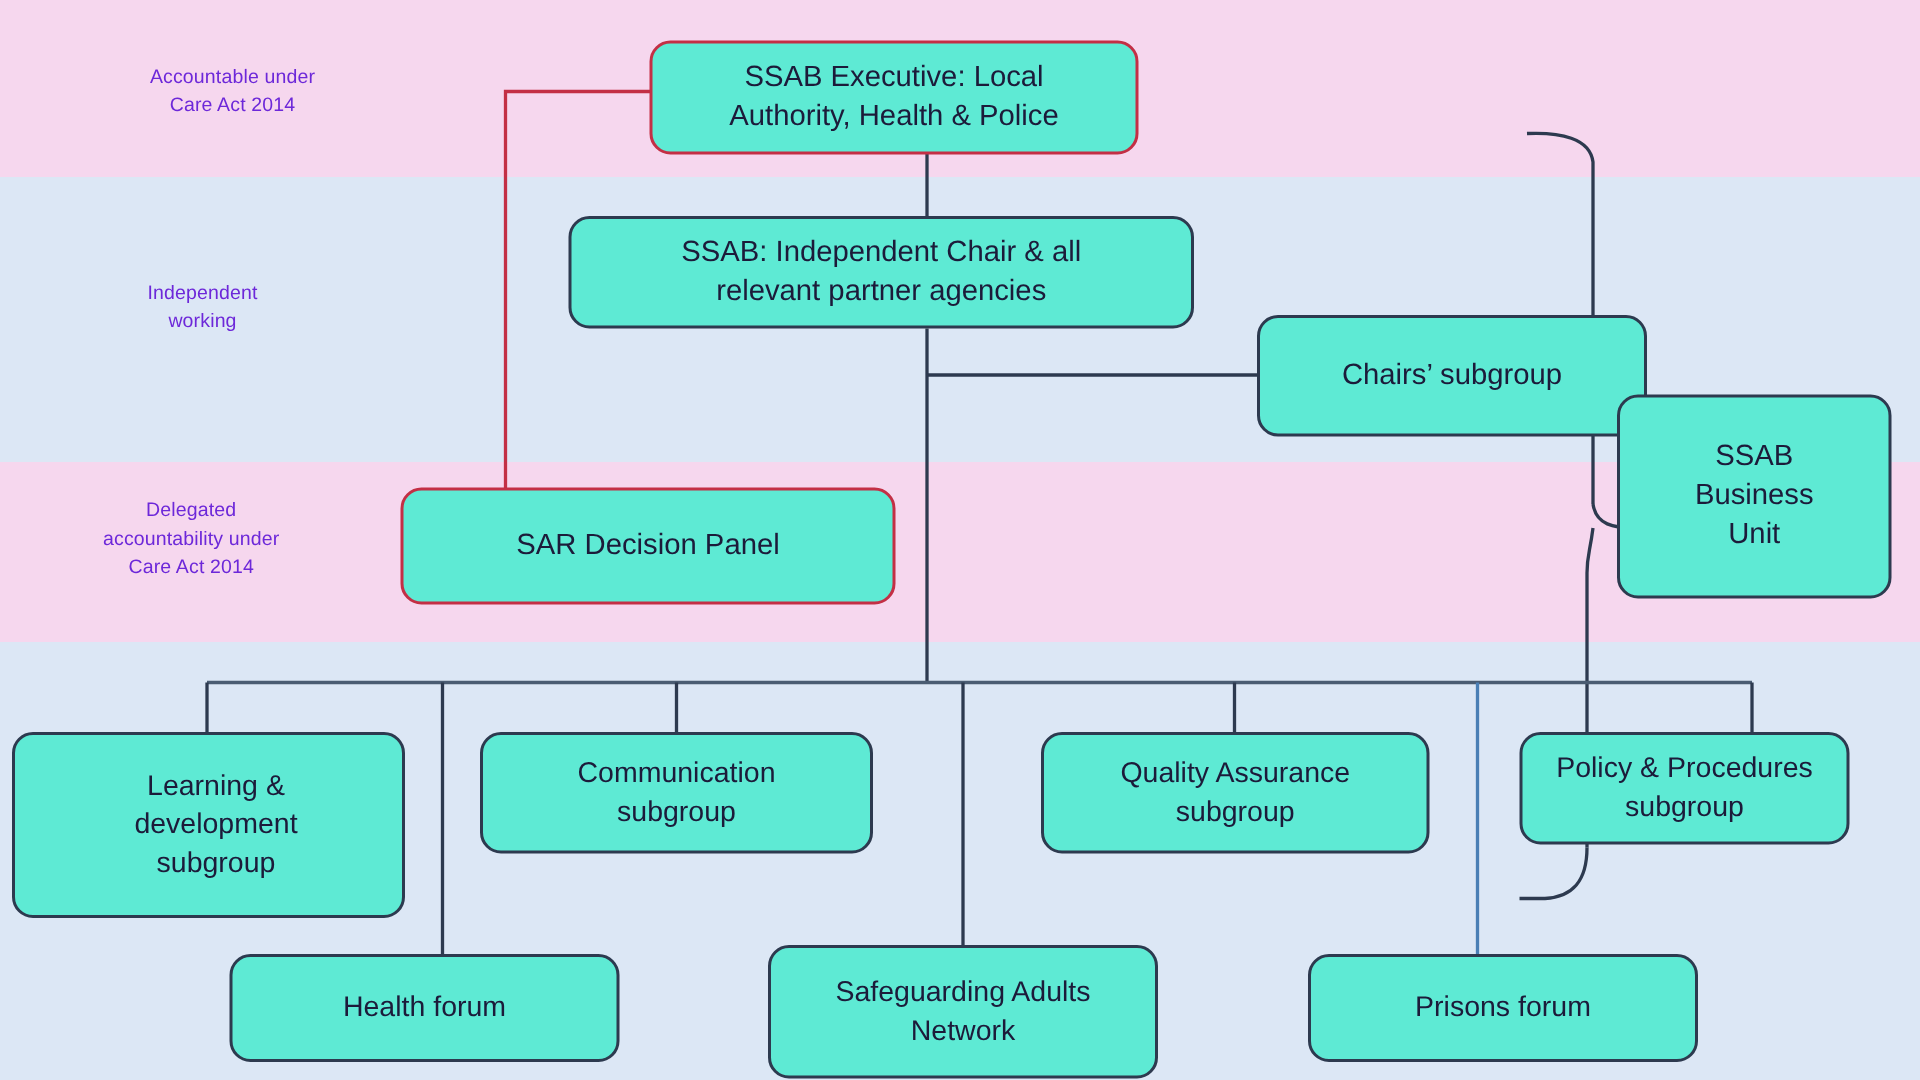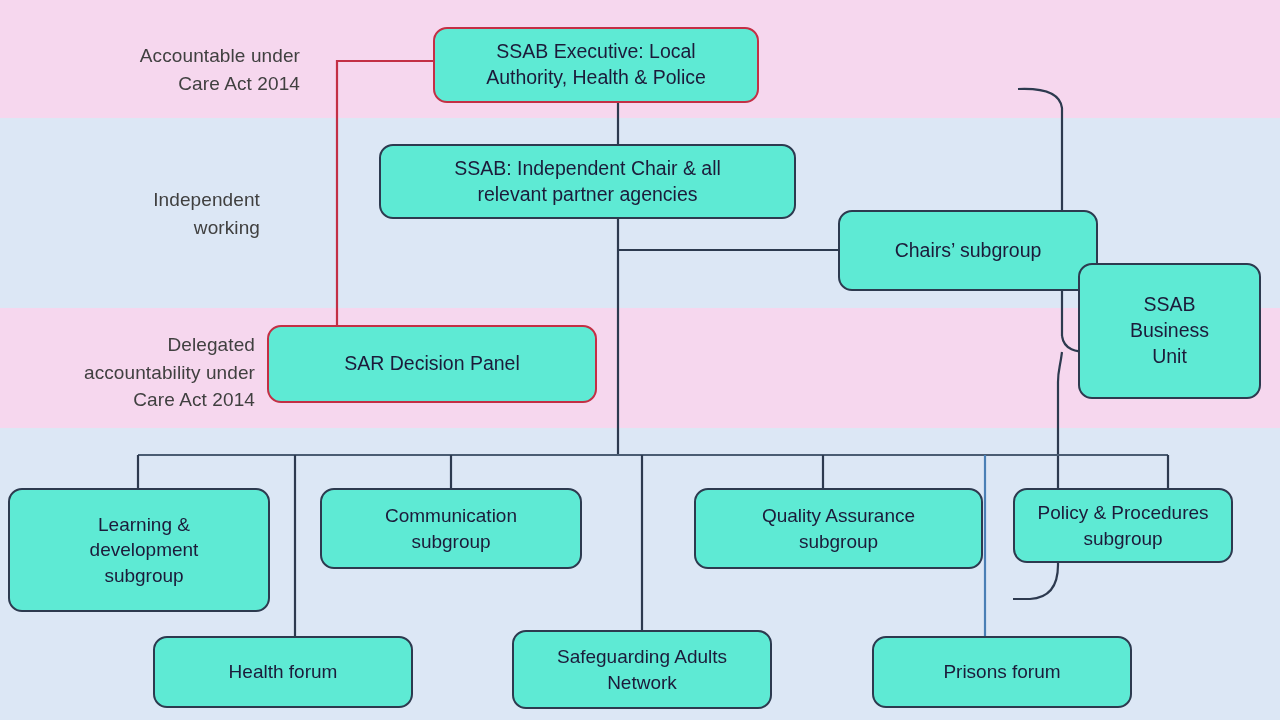--- a/index.html
+++ b/index.html
@@ -9,24 +9,24 @@
     background:#ffffff;overflow:hidden;
   }
   #stage{position:relative;width:1280px;height:720px;overflow:hidden;}
 
   .band{position:absolute;left:0;width:1280px;}
   .band-pink{background:#f6d7ee;}
   .band-blue{background:#dce7f5;}
 
   .band-label{
     position:absolute;
-    color:#404040;
-    font-size:19px;
+    color:#6d28d9;
+    font-size:13px;
     line-height:1.45;
-    text-align:right;
+    text-align:center;
     white-space:pre-line;
     letter-spacing:0.1px;
   }
 
   svg#wires{position:absolute;left:0;top:0;width:1280px;height:720px;}
 
   .node{
     position:absolute;
     background:#5eead4;
     border:2px solid #2d3a4f;
@@ -102,26 +102,26 @@
 
   <div class="node red big" style="left:267px;top:325px;width:330px;height:78px;">SAR Decision Panel</div>
 
   <div class="node" style="left:8px;top:488px;width:262px;height:124px;padding-left:20px;">Learning &amp;
 development
 subgroup</div>
 
   <div class="node" style="left:320px;top:488px;width:262px;height:81px;">Communication
 subgroup</div>
 
-  <div class="node" style="left:694px;top:488px;width:289px;height:81px;">Quality Assurance
+  <div class="node" style="left:694px;top:488px;width:259px;height:81px;">Quality Assurance
 subgroup</div>
 
   <div class="node" style="left:1013px;top:488px;width:220px;height:75px;">Policy &amp; Procedures
 subgroup</div>
 
   <div class="node" style="left:153px;top:636px;width:260px;height:72px;">Health forum</div>
 
-  <div class="node" style="left:512px;top:630px;width:260px;height:79px;">Safeguarding Adults
+  <div class="node" style="left:512px;top:630px;width:260px;height:89px;">Safeguarding Adults
 Network</div>
 
   <div class="node" style="left:872px;top:636px;width:260px;height:72px;">Prisons forum</div>
 
 </div>
 
 </body></html>

